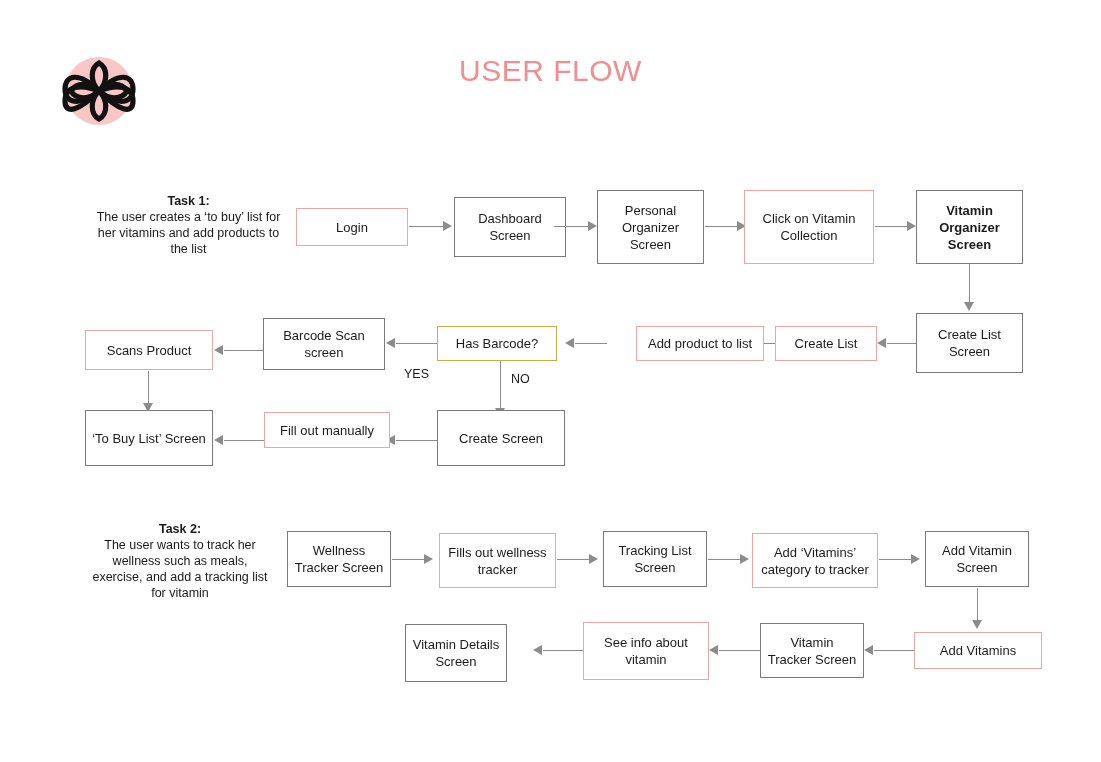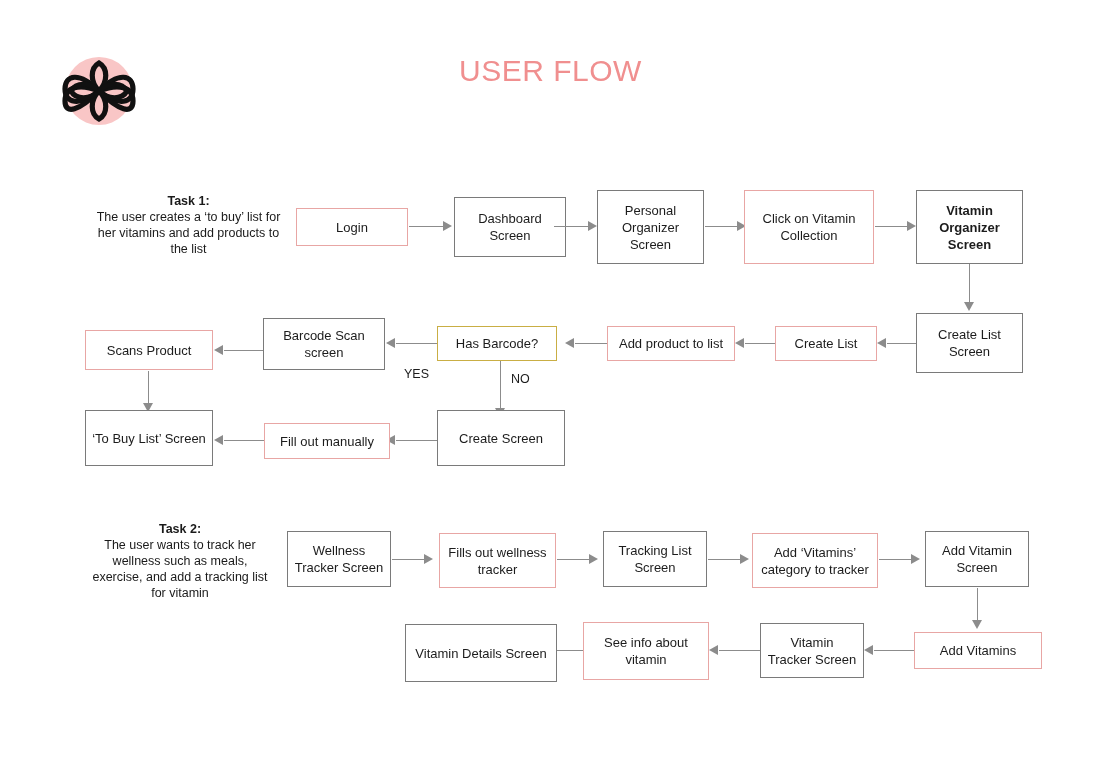--- a/index.html
+++ b/index.html
@@ -188,21 +188,21 @@
   <div class="conn h" style="left:887px; top:343px; width:29px;"></div>
   <div class="arrow left" style="left:877px; top:338px;"></div>
 
   <div class="node pink" style="left:775px; top:326px; width:102px; height:35px;">
     <span>Create List</span>
   </div>
 
   <div class="conn h" style="left:745px; top:343px; width:30px;"></div>
   <div class="arrow left" style="left:735px; top:338px;"></div>
 
-  <div class="node pink" style="left:607px; top:326px; width:128px; height:35px;">
+  <div class="node pink" style="left:636px; top:326px; width:128px; height:35px;">
     <span>Add product to list</span>
   </div>
 
   <div class="conn h" style="left:575px; top:343px; width:32px;"></div>
   <div class="arrow left" style="left:565px; top:338px;"></div>
 
   <div class="node yellow" style="left:437px; top:326px; width:120px; height:35px;">
     <span>Has Barcode?</span>
   </div>
 
@@ -232,21 +232,21 @@
     <span>‘To Buy List’ Screen</span>
   </div>
 
   <div class="node gray" style="left:437px; top:410px; width:128px; height:56px;">
     <span>Create Screen</span>
   </div>
 
   <div class="conn h" style="left:396px; top:440px; width:41px;"></div>
   <div class="arrow left" style="left:386px; top:435px;"></div>
 
-  <div class="node pink" style="left:264px; top:423px; width:126px; height:36px;">
+  <div class="node pink" style="left:264px; top:412px; width:126px; height:36px;">
     <span>Fill out manually</span>
   </div>
 
   <div class="conn h" style="left:224px; top:440px; width:40px;"></div>
   <div class="arrow left" style="left:214px; top:435px;"></div>
 
   <div class="task-caption" style="left:90px; top:521px; width:180px;">
     <span class="task-head">Task 2:</span>
     <span class="task-body">The user wants to track her wellness such as meals, exercise, and add a tracking list for vitamin</span>
   </div>
@@ -300,17 +300,17 @@
   <div class="conn h" style="left:719px; top:650px; width:41px;"></div>
   <div class="arrow left" style="left:709px; top:645px;"></div>
 
   <div class="node pink" style="left:583px; top:622px; width:126px; height:58px;">
     <span>See info about vitamin</span>
   </div>
 
   <div class="conn h" style="left:543px; top:650px; width:40px;"></div>
   <div class="arrow left" style="left:533px; top:645px;"></div>
 
-  <div class="node gray" style="left:405px; top:624px; width:152px; height:58px;">
+  <div class="node gray" style="left:405px; top:624px; width:102px; height:58px;">
     <span>Vitamin Details Screen</span>
   </div>
 
 </div>
 
 </body></html>

